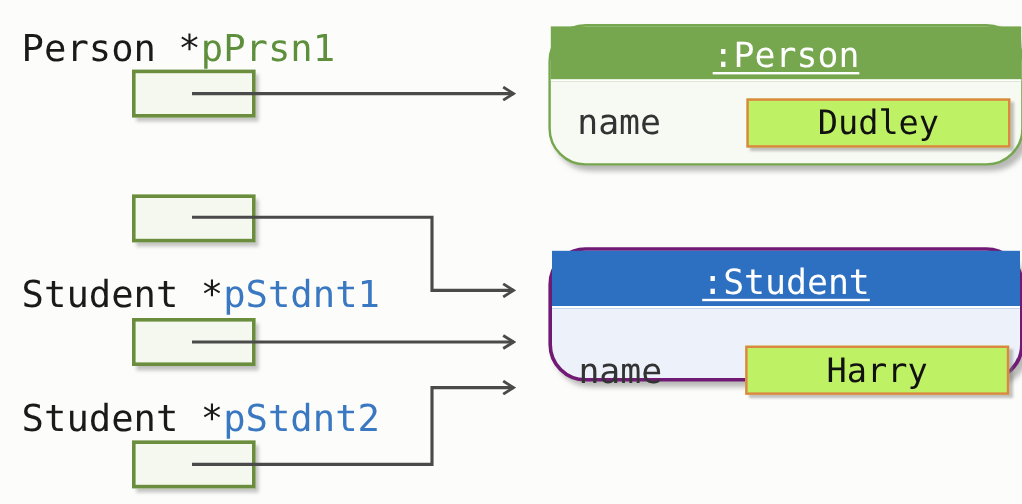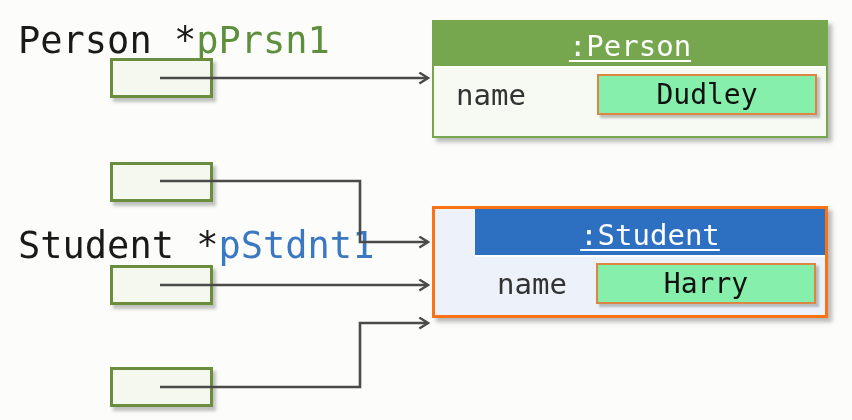--- a/index.html
+++ b/index.html
@@ -11,21 +11,21 @@
     position: relative;
     width: 852px;
     height: 420px;
     background: #fcfdfa;
     overflow: hidden;
   }
   
   .ptr-label {
     position: absolute;
     left: 18px;
-    font-size: 37px;
+    font-size: 31px;
     line-height: 34px;
     color: #1a1a1a;
     white-space: pre;
   }
   .ptr-name-green { color: #5d8f3c; }
   .ptr-name-blue  { color: #3a78c2; }
   .ptr-box {
     position: absolute;
     left: 110px;
     width: 103px;
@@ -36,37 +36,37 @@
     box-shadow: 3px 4px 3px rgba(120,120,120,0.45);
   }
   .lbl1 { top: 24px; }  .box1 { top: 58px; }
   .lbl2 { top: 127px; } .box2 { top: 162px; }
   .lbl3 { top: 229px; text-align: center; } .box3 { top: 265px; }
   .lbl4 { top: 332px; } .box4 { top: 367px; }
 
   
   .obj-card {
     position: absolute;
-    left: 432px;
+    left: 457px;
     width: 396px;
     box-sizing: border-box;
     box-shadow: 4px 4px 4px rgba(120,120,120,0.5);
+    border-radius: 31px;
   }
   .obj-card.person {
     top: 20px;
     height: 118px;
     border: 2px solid #76a74e;
     background: #f7faf2;
   }
   .obj-card.student {
     top: 206px;
     height: 112px;
-    border: 3px solid #f97316;
+    border: 3px solid #701a75;
     background: #edf2fa;
-    padding-left: 40px;
   }
   .obj-header {
     box-sizing: border-box;
     width: 100%;
     display: flex;
     align-items: flex-end;
     justify-content: center;
     border-bottom: 2px solid #ffffff;
   }
   .person .obj-header  { height: 46px; background: #76a74e; padding-bottom: 3px; }
@@ -74,41 +74,42 @@
   .obj-title {
     font-size: 29px;
     color: #ffffff;
     text-decoration: underline;
     text-underline-offset: 4px;
     text-decoration-thickness: 2px;
   }
   .obj-body {
     display: flex;
     flex-direction: column;
+    justify-content: center;
     gap: 8px;
     padding: 6px 9px 6px 22px;
     box-sizing: border-box;
   }
   .person .obj-body  { height: 68px; }
   .student .obj-body { height: 103px; }
   .field-row {
     display: flex;
     align-items: center;
     justify-content: space-between;
   }
   .field-label {
     font-size: 29px;
     color: #333333;
   }
   .field-value-box {
     width: 220px;
     height: 41px;
     box-sizing: border-box;
     border: 2px solid #dd8644;
-    background: #86efac;
+    background: #bef264;
     display: flex;
     align-items: center;
     justify-content: center;
     box-shadow: 3px 3px 2px rgba(120,120,120,0.45);
   }
   .field-value {
     font-size: 28px;
     color: #111111;
   }
   
@@ -131,20 +132,21 @@
 <div class="stage">
 
   <div class="ptr-label lbl1"><span>Person *</span><span class="ptr-name-green">pPrsn1</span></div>
   <div class="ptr-box box1"></div>
 
   <div class="ptr-box box2"></div>
 
   <div class="ptr-label lbl3"><span>Student *</span><span class="ptr-name-blue">pStdnt1</span></div>
   <div class="ptr-box box3"></div>
 
+  <div class="ptr-label lbl4"><span>Student *</span><span class="ptr-name-blue">pStdnt2</span></div>
   <div class="ptr-box box4"></div>
 
   <div class="obj-card person">
     <div class="obj-header">
       <span class="obj-title">:Person</span>
     </div>
     <div class="obj-body">
       <div class="field-row">
         <span class="field-label">name</span>
         <span class="field-value-box">

